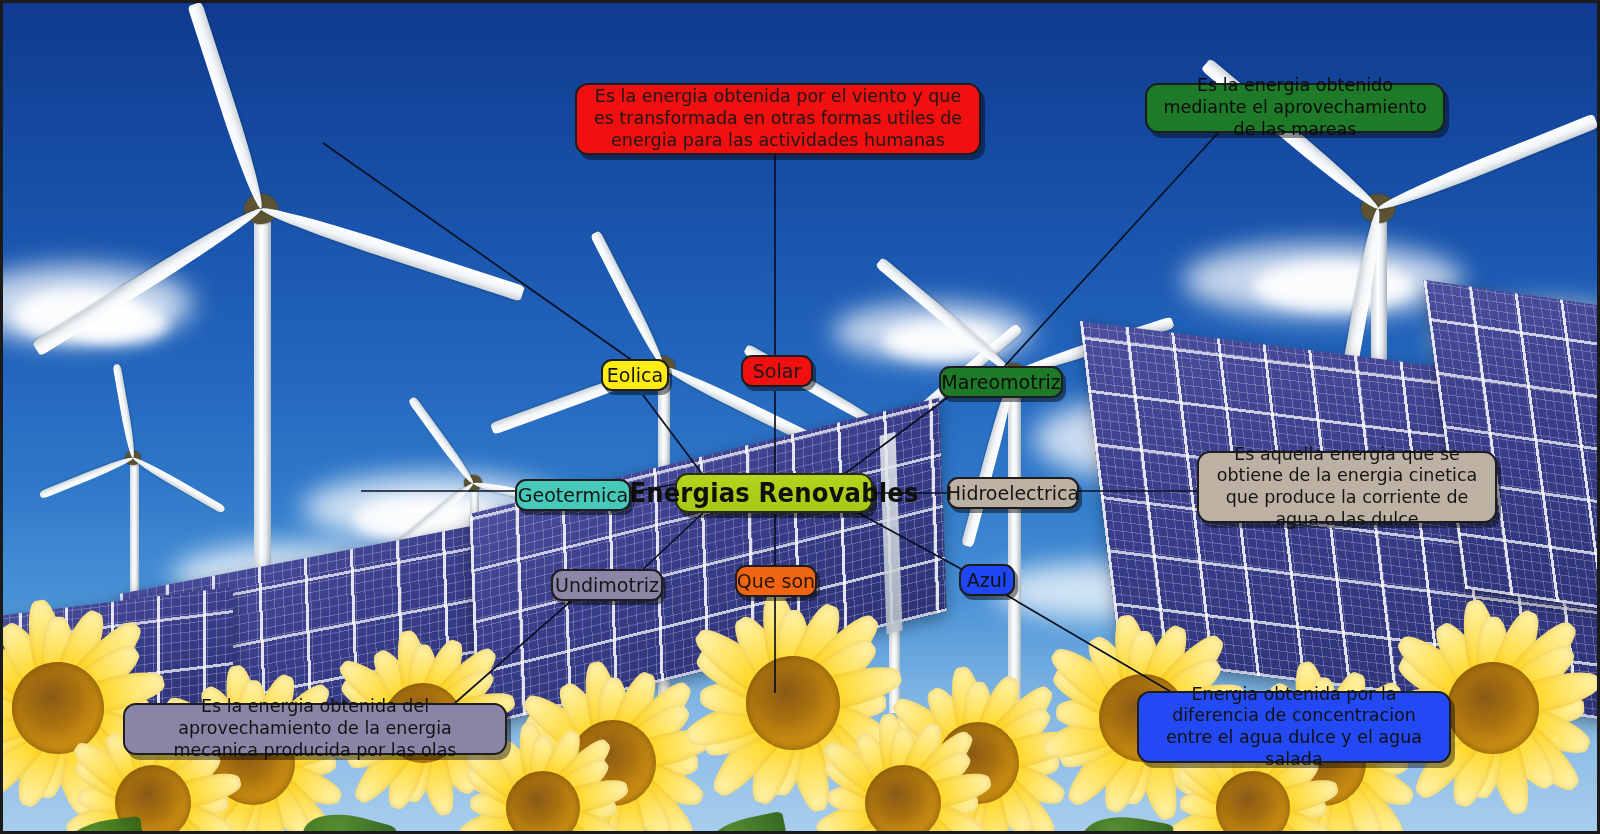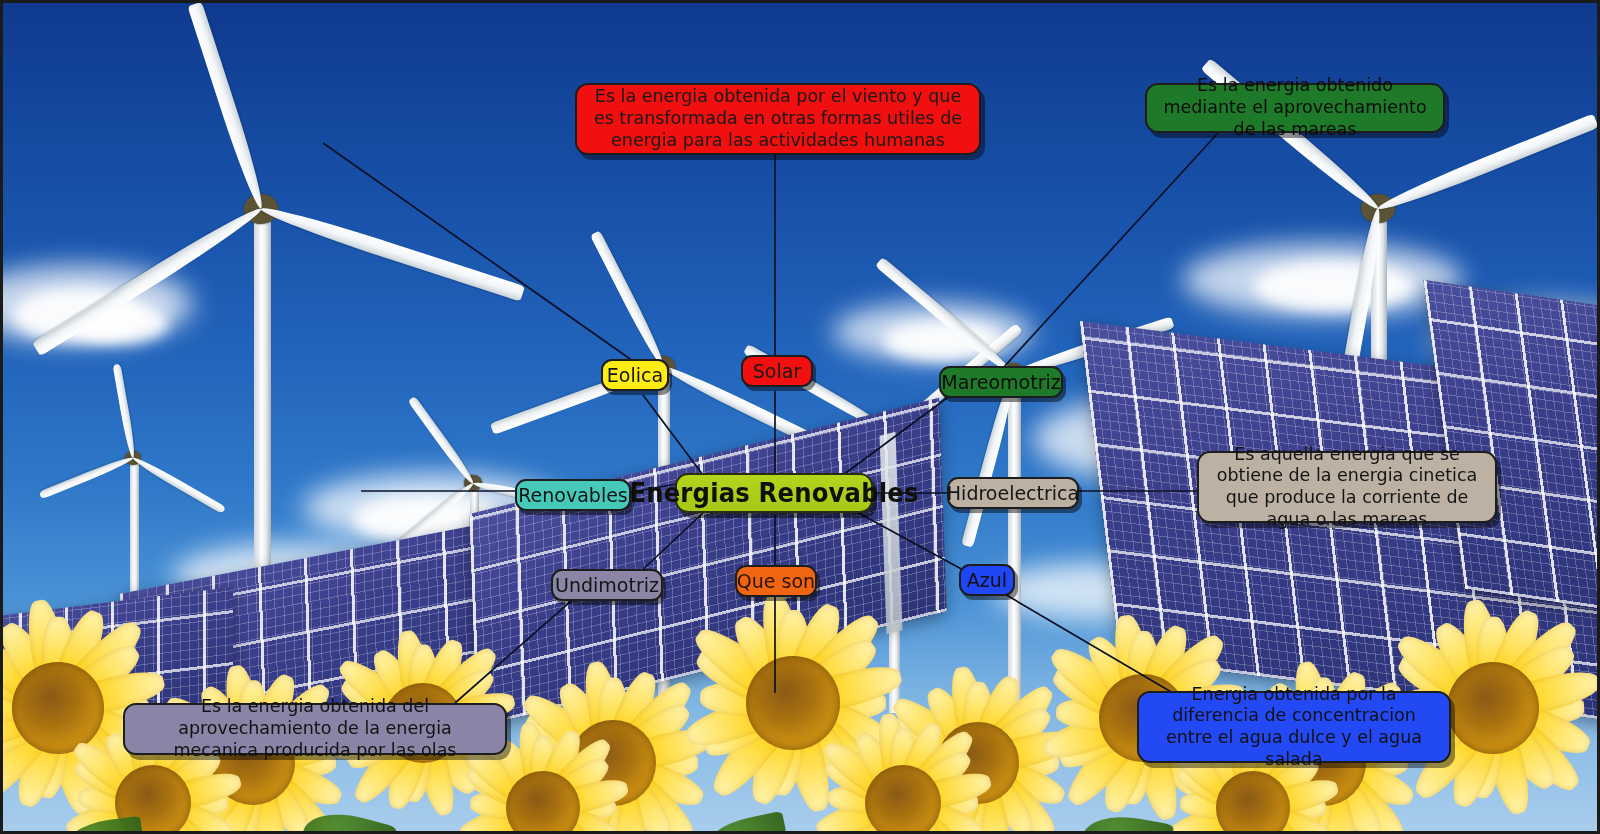--- a/index.html
+++ b/index.html
@@ -532,21 +532,21 @@
 
   <div class="node n-eolica" style="left:738px;top:352px;width:72px;height:32px;">
     <span>Solar</span>
   </div>
 
   <div class="node n-mareo" style="left:936px;top:363px;width:124px;height:32px;">
     <span>Mareomotriz</span>
   </div>
 
   <div class="node n-geo" style="left:512px;top:476px;width:116px;height:32px;">
-    <span>Renovables</span>
+    <span>Geotermica</span>
   </div>
 
   <div class="node n-hidro" style="left:944px;top:474px;width:132px;height:32px;">
     <span>Hidroelectrica</span>
   </div>
 
   <div class="node n-undi" style="left:548px;top:566px;width:112px;height:32px;">
     <span>Undimotriz</span>
   </div>
 
@@ -562,21 +562,21 @@
   <div class="desc d-eolica" style="left:572px;top:80px;width:406px;height:72px;">
     <span>Es la energia obtenida por el viento y que es transformada en otras formas utiles de energia para las actividades humanas</span>
   </div>
 
   <div class="desc d-mareo" style="left:1142px;top:80px;width:300px;height:50px;">
     <span>Es la energia obtenido mediante el aprovechamiento de las mareas</span>
   </div>
 
 
   <div class="desc d-hidro" style="left:1194px;top:448px;width:300px;height:72px;">
-    <span>Es aquella energia que se obtiene de la energia cinetica que produce la corriente de agua o las mareas</span>
+    <span>Es aquella energia que se obtiene de la energia cinetica que produce la corriente de agua o las dulce</span>
   </div>
 
   <div class="desc d-undi" style="left:120px;top:700px;width:384px;height:52px;">
     <span>Es la energia obtenida del aprovechamiento de la energia mecanica producida por las olas</span>
   </div>
 
 
   <div class="desc d-azul" style="left:1134px;top:688px;width:314px;height:72px;">
     <span>Energia obtenida por la diferencia de concentracion entre el agua dulce y el agua salada</span>
   </div>

